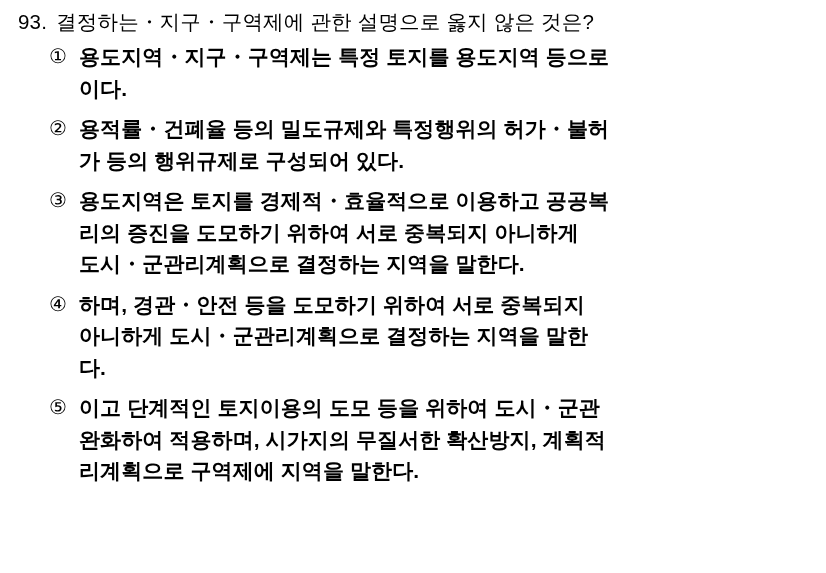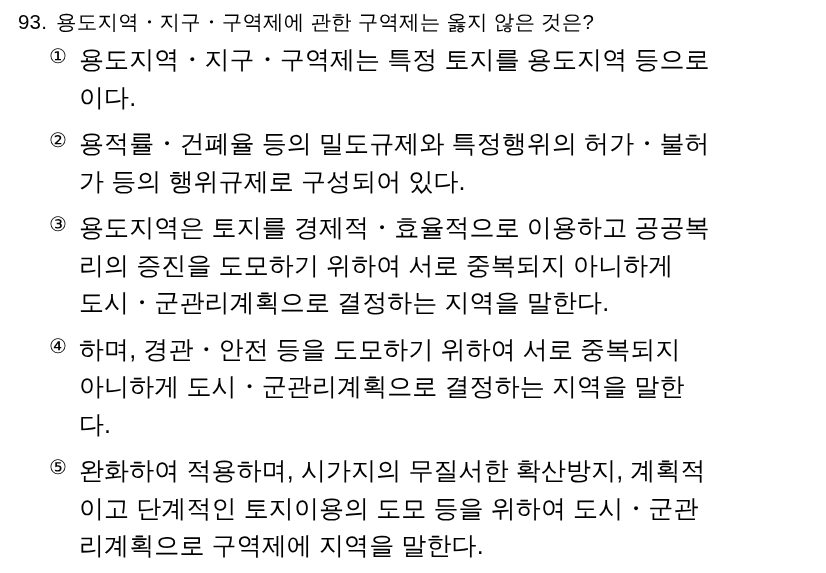--- a/index.html
+++ b/index.html
@@ -47,37 +47,38 @@
   }
   .choice-marker {
     flex: 0 0 auto;
     width: 30px;
     font-size: 20px;
     line-height: 1.5;
     text-align: left;
   }
   .choice-body {
     flex: 1 1 auto;
-    font-size: 25px;
+    font-size: 21px;
     line-height: 1.5;
     letter-spacing: 0.1px;
+    font-weight: bold;
   }
   .choice-body .ln {
     display: block;
     white-space: nowrap;
   }
 </style>
 </head>
 <body>
 
 <div class="page">
 
   <div class="question-line">
     <span class="q-number">93.</span>
-    <span class="q-text">용도지역・지구・구역제에 관한 구역제는 옳지 않은 것은?</span>
+    <span class="q-text">결정하는・지구・구역제에 관한 설명으로 옳지 않은 것은?</span>
   </div>
 
   <div class="choices">
 
     <div class="choice">
       <span class="choice-marker">①</span>
       <span class="choice-body">
         <span class="ln">용도지역・지구・구역제는 특정 토지를 용도지역 등으로</span>
         <span class="ln">이다.</span>
       </span>
@@ -105,20 +106,20 @@
       <span class="choice-body">
         <span class="ln">하며, 경관・안전 등을 도모하기 위하여 서로 중복되지</span>
         <span class="ln">아니하게 도시・군관리계획으로 결정하는 지역을 말한</span>
         <span class="ln">다.</span>
       </span>
     </div>
 
     <div class="choice">
       <span class="choice-marker">⑤</span>
       <span class="choice-body">
+        <span class="ln">이고 단계적인 토지이용의 도모 등을 위하여 도시・군관</span>
         <span class="ln">완화하여 적용하며, 시가지의 무질서한 확산방지, 계획적</span>
-        <span class="ln">이고 단계적인 토지이용의 도모 등을 위하여 도시・군관</span>
         <span class="ln">리계획으로 구역제에 지역을 말한다.</span>
       </span>
     </div>
 
   </div>
 </div>
 
 </body></html>

